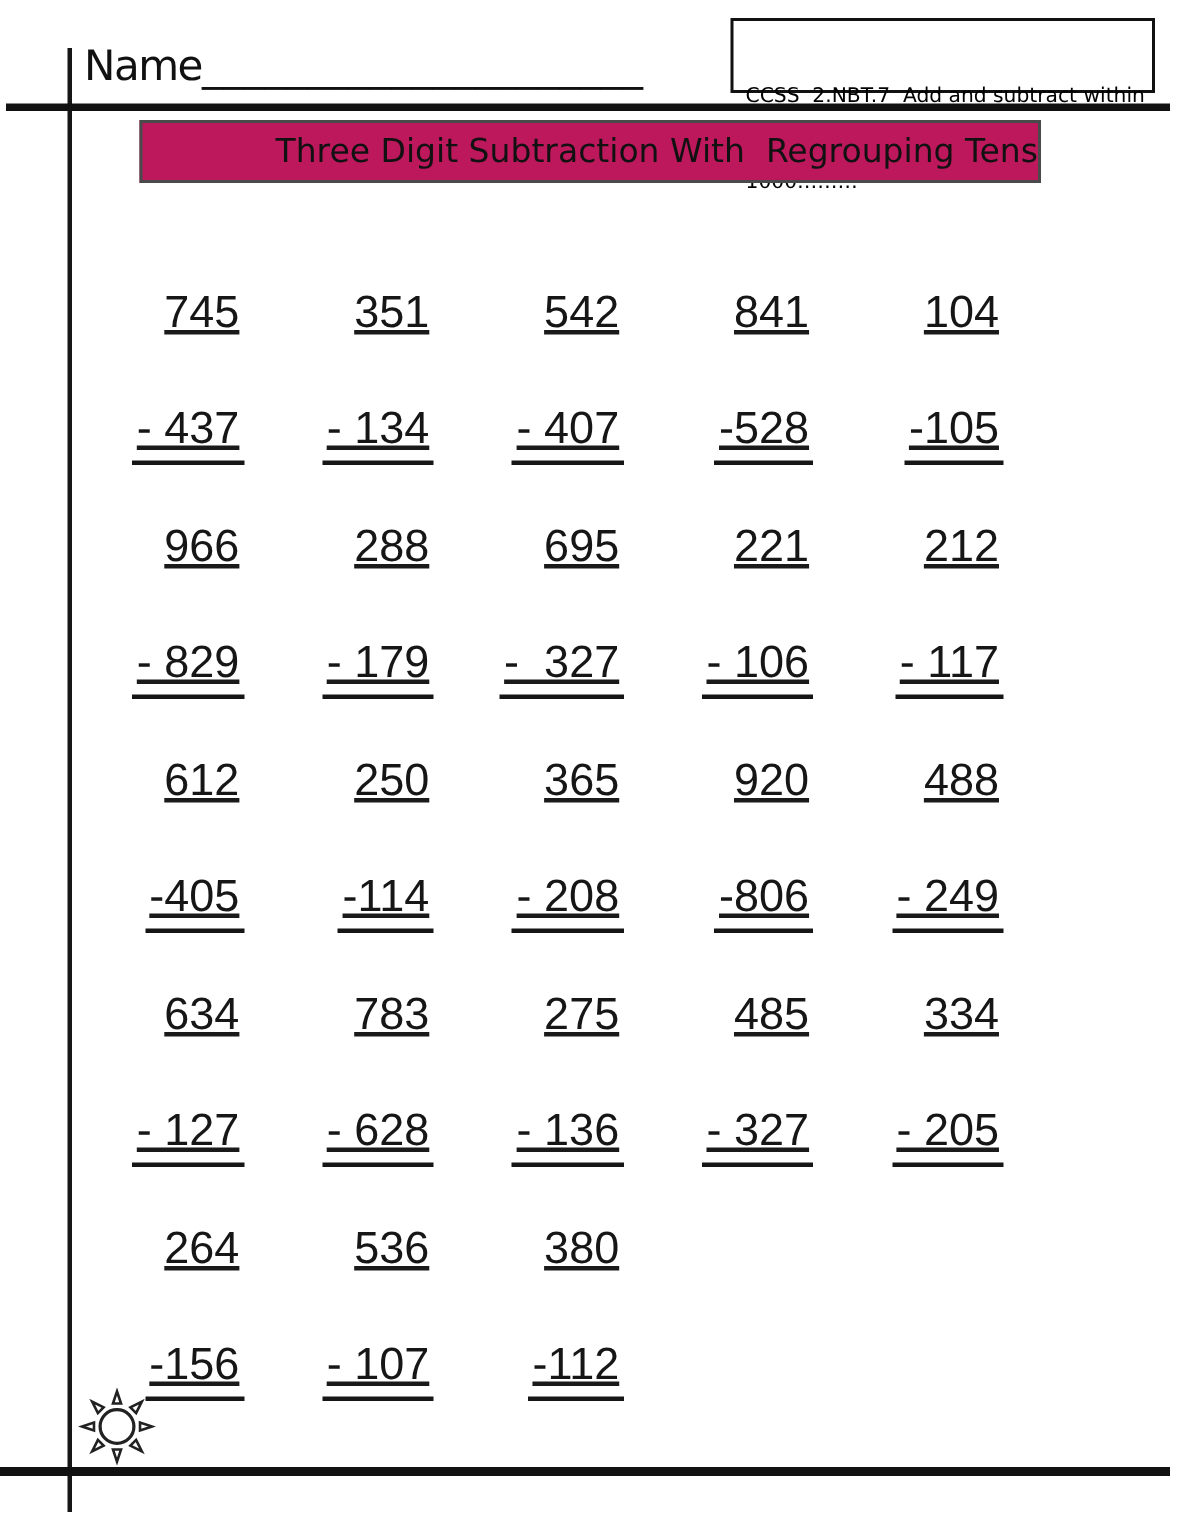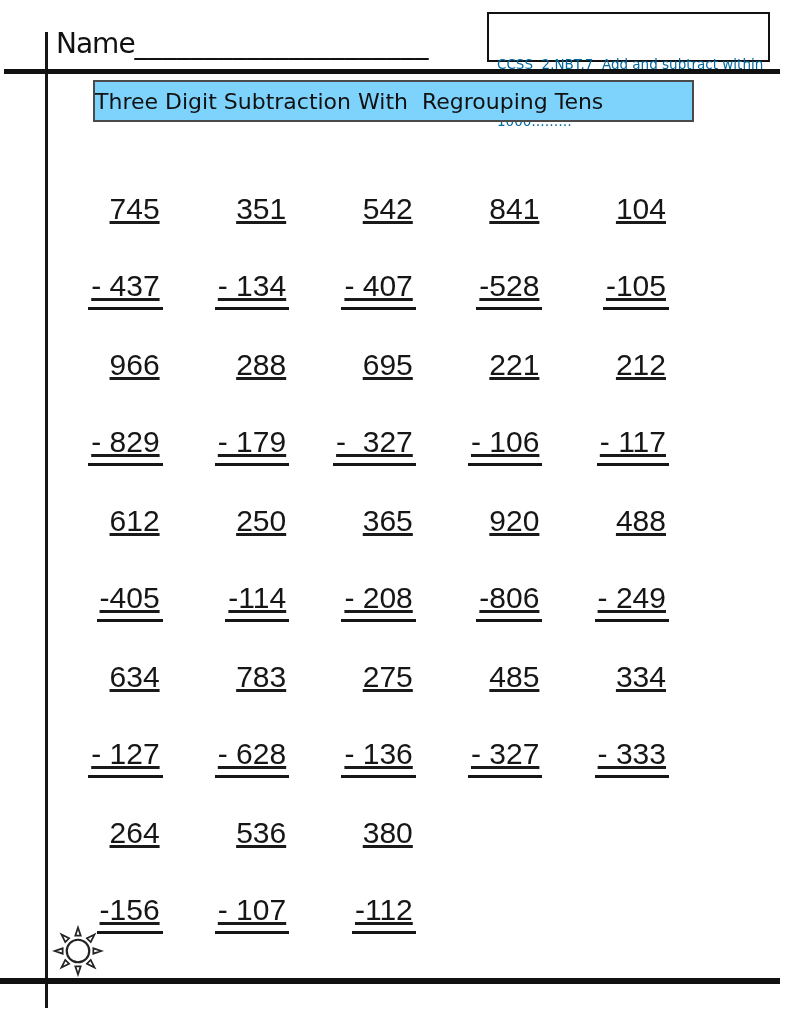--- a/index.html
+++ b/index.html
@@ -33,31 +33,31 @@
   }
   .name-row .blank { letter-spacing: 0; }
 
   
   .ccss-box {
     position: absolute; left: 487px; top: 12px;
     width: 283px; height: 50px;
     border: 2px solid #111111;
     padding: 3px 8px 0 8px;
     font-size: 13.5px; line-height: 19px;
-    white-space: pre; color: #0369a1;
+    white-space: pre; color: #000000;
     background: #ffffff;
   }
 
   
   .title-box {
     position: absolute; left: 93px; top: 80px;
     width: 601px; height: 42px;
-    background: #7dd3fc;
+    background: #be185d;
     border: 2px solid #4a4a4a;
-    display: flex; align-items: center; justify-content: flex-start;
+    display: flex; align-items: center; justify-content: flex-end;
   }
   .title-box .title-text {
     font-size: 22px; white-space: pre; color: #111;
   }
 
   
   .problems {
     position: absolute; left: 36px; top: 190px;
     width: 633px;
     display: grid;
@@ -182,21 +182,21 @@
       <div class="minuend">275</div>
       <div class="subtrahend">- 136</div>
     </div>
 
     <div class="prob">
       <div class="minuend">485</div>
       <div class="subtrahend">- 327</div>
     </div>
     <div class="prob">
       <div class="minuend">334</div>
-      <div class="subtrahend">- 333</div>
+      <div class="subtrahend">- 205</div>
     </div>
     <div class="prob">
       <div class="minuend">264</div>
       <div class="subtrahend">-156</div>
     </div>
     <div class="prob">
       <div class="minuend">536</div>
       <div class="subtrahend">- 107</div>
     </div>
     <div class="prob">

